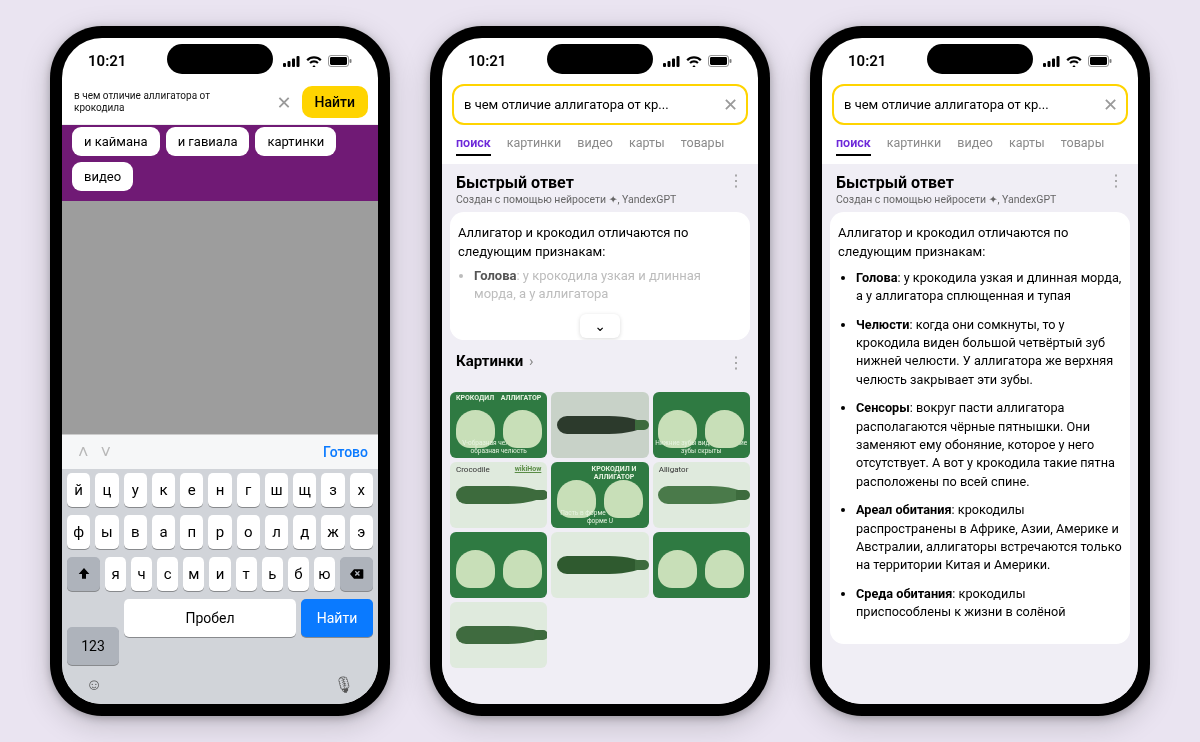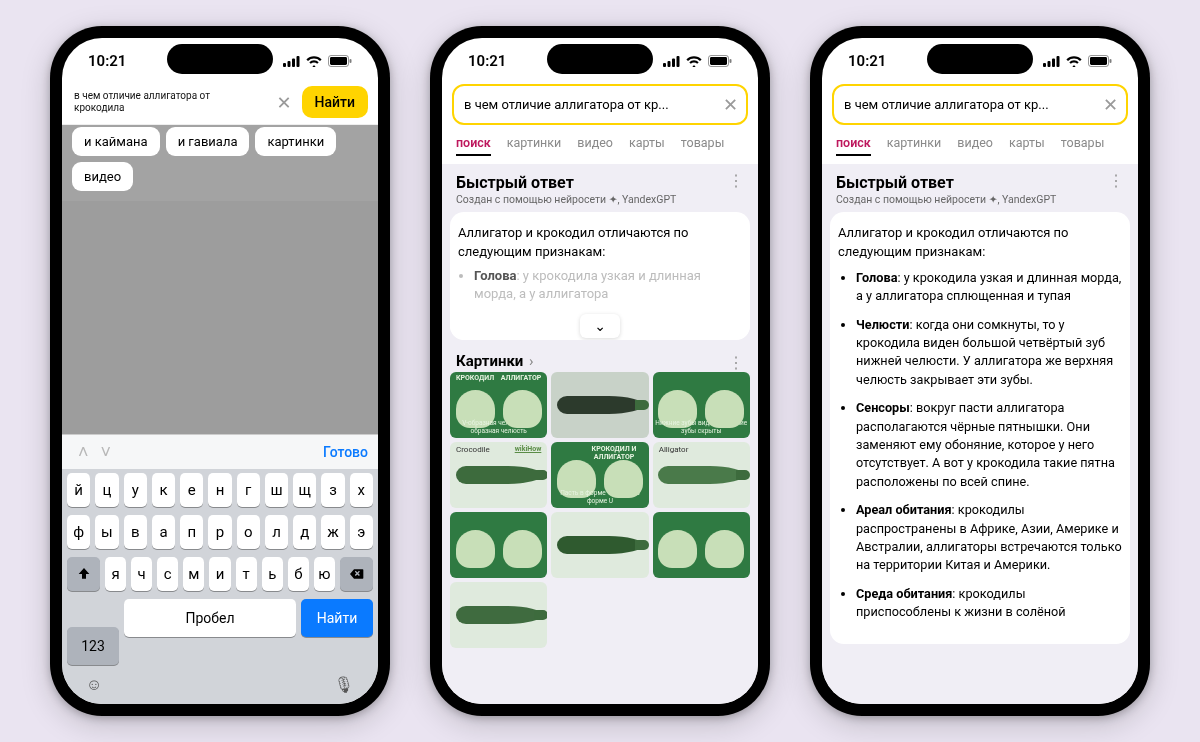--- a/index.html
+++ b/index.html
@@ -7,21 +7,21 @@
   .phone{width:340px;height:690px;background:#000;border-radius:52px;padding:12px;box-shadow:0 2px 8px rgba(0,0,0,.25),0 8px 30px rgba(0,0,0,.18);position:relative;}
   .screen{width:100%;height:100%;background:#fff;border-radius:40px;overflow:hidden;position:relative;display:flex;flex-direction:column;}
   .notch{position:absolute;top:18px;left:50%;transform:translateX(-50%);width:106px;height:30px;background:#000;border-radius:16px;z-index:50;}
   .statusbar{height:44px;display:flex;align-items:center;justify-content:space-between;padding:2px 26px 0 26px;font-size:15px;font-weight:600;}
   .status-icons{display:flex;gap:6px;align-items:center;}
   .status-icons svg{display:block;}
   .p1-search{display:flex;align-items:center;padding:4px 10px 6px 12px;gap:6px;}
   .p1-input{flex:1;font-size:10px;line-height:1.25;color:#111;}
   .p1-x{color:#9a9a9a;font-size:18px;padding:0 4px;}
   .p1-find{background:#ffd400;border-radius:10px;padding:8px 13px;font-size:14px;font-weight:500;}
-  .chips{display:flex;flex-wrap:wrap;gap:6px;padding:2px 10px 10px 10px;background:#a3a3a3;}
+  .chips{display:flex;flex-wrap:wrap;gap:6px;padding:2px 10px 10px 10px;background:#701a75;}
   .chips-wrap{background:#f2f2f2;border-top:1px solid #eee;}
   .chip{background:#fff;border-radius:9px;padding:7px 12px;font-size:13px;}
   .p1-gray{flex:1;background:#9d9d9d;}
   .kbd{background:#d1d4d9;}
   .kbd-top{display:flex;justify-content:space-between;align-items:center;padding:6px 10px;background:#f6f7f8;border-top:1px solid #ccc;}
   .kbd-top .chev{color:#b8b8b8;font-size:18px;padding:0 6px;}
   .kbd-top .done{color:#0a7aff;font-size:14px;font-weight:500;}
   .krow{display:flex;gap:5px;padding:4px 5px;justify-content:center;}
   .key{flex:1;min-width:0;background:#fff;border-radius:5px;box-shadow:0 1px 0 rgba(0,0,0,.35);height:34px;display:flex;align-items:center;justify-content:center;font-size:15px;}
   .skey{background:#aeb3bb;color:#000;flex:0 0 33px;height:34px;border-radius:5px;box-shadow:0 1px 0 rgba(0,0,0,.35);display:flex;align-items:center;justify-content:center;}
@@ -29,32 +29,32 @@
   .krow4{display:flex;gap:5px;padding:4px 5px 8px 5px;}
   .k123{flex:0 0 52px;background:#aeb3bb;border-radius:5px;box-shadow:0 1px 0 rgba(0,0,0,.35);height:38px;display:flex;align-items:center;justify-content:center;font-size:14px;margin-top:28px;}
   .kspace{flex:1;background:#fff;border-radius:5px;box-shadow:0 1px 0 rgba(0,0,0,.35);height:38px;display:flex;align-items:center;justify-content:center;font-size:14px;}
   .kfind{flex:0 0 72px;background:#0a7aff;color:#fff;border-radius:5px;box-shadow:0 1px 0 rgba(0,0,0,.35);height:38px;display:flex;align-items:center;justify-content:center;font-size:14px;}
   .kbot{display:flex;justify-content:space-between;padding:2px 24px 10px 24px;color:#555;}
 
   .searchbox{margin:2px 10px 6px 10px;border:2px solid #ffd400;border-radius:12px;display:flex;align-items:center;padding:8px 8px 8px 10px;}
   .searchbox .txt{flex:1;font-size:13px;white-space:nowrap;overflow:hidden;text-overflow:ellipsis;}
   .searchbox .x{color:#9a9a9a;font-size:18px;padding-left:6px;}
   .tabs{display:flex;gap:16px;padding:4px 14px 8px 14px;font-size:12.5px;color:#8a8a8a;}
-  .tabs .active{color:#be185d;font-weight:600;border-bottom:2.5px solid #000;padding-bottom:4px;}
+  .tabs .active{color:#6d28d9;font-weight:600;border-bottom:2.5px solid #000;padding-bottom:4px;}
   .content{flex:1;overflow:hidden;background:#f0eef5;padding:0 8px;}
   .block-head{display:flex;align-items:flex-start;justify-content:space-between;padding:10px 6px 6px 6px;}
   .block-title{font-size:16px;font-weight:700;line-height:1.15;}
   .block-sub{font-size:10.5px;color:#666;margin-top:1px;}
   .dots{color:#999;font-size:16px;line-height:.6;padding-top:2px;}
   .card{background:#fff;border-radius:14px;padding:12px 8px;font-size:13px;line-height:1.4;position:relative;}
   .card ul{padding-left:16px;margin-top:6px;}
   .card li{margin-bottom:6px;}
   .card .fade{position:absolute;left:0;right:0;bottom:0;height:44px;background:linear-gradient(to bottom,rgba(255,255,255,0),#fff 60%);border-radius:0 0 14px 14px;display:flex;justify-content:center;align-items:flex-end;padding-bottom:2px;}
   .expand{background:#fff;width:40px;height:24px;border-radius:6px;box-shadow:0 1px 4px rgba(0,0,0,.15);display:flex;align-items:center;justify-content:center;font-size:14px;}
-  .pics-head{display:flex;align-items:center;justify-content:space-between;padding:12px 6px 2px 6px;}
+  .pics-head{display:flex;align-items:center;justify-content:space-between;padding:12px 6px 22px 6px;}
   .pics-title{font-size:15px;font-weight:700;}
   .pics-title .chev{font-weight:400;color:#888;margin-left:2px;}
   .pic-grid{display:grid;grid-template-columns:1fr 1fr 1fr;grid-auto-rows:66px;gap:4px;}
   .pic{background:#5aa15a;border-radius:6px;position:relative;overflow:hidden;font-size:8px;color:#063;}
   .pic.dark{background:#c8d2c8;}
   .pic .lbl{position:absolute;top:2px;font-size:7px;font-weight:700;color:#0a4;}
   .pic .lbl.l{left:6px;} .pic .lbl.r{right:6px;}
   .pic.croc{background:linear-gradient(#dfeadd,#dfeadd);}
   .croc-body{position:absolute;left:6%;right:6%;top:50%;transform:translateY(-50%);height:18px;background:#3d6b3d;border-radius:10px 40% 40% 10px / 50%;}
   .croc-body::after{content:"";position:absolute;right:-6px;top:4px;width:14px;height:10px;background:#3d6b3d;border-radius:0 6px 6px 0;}

